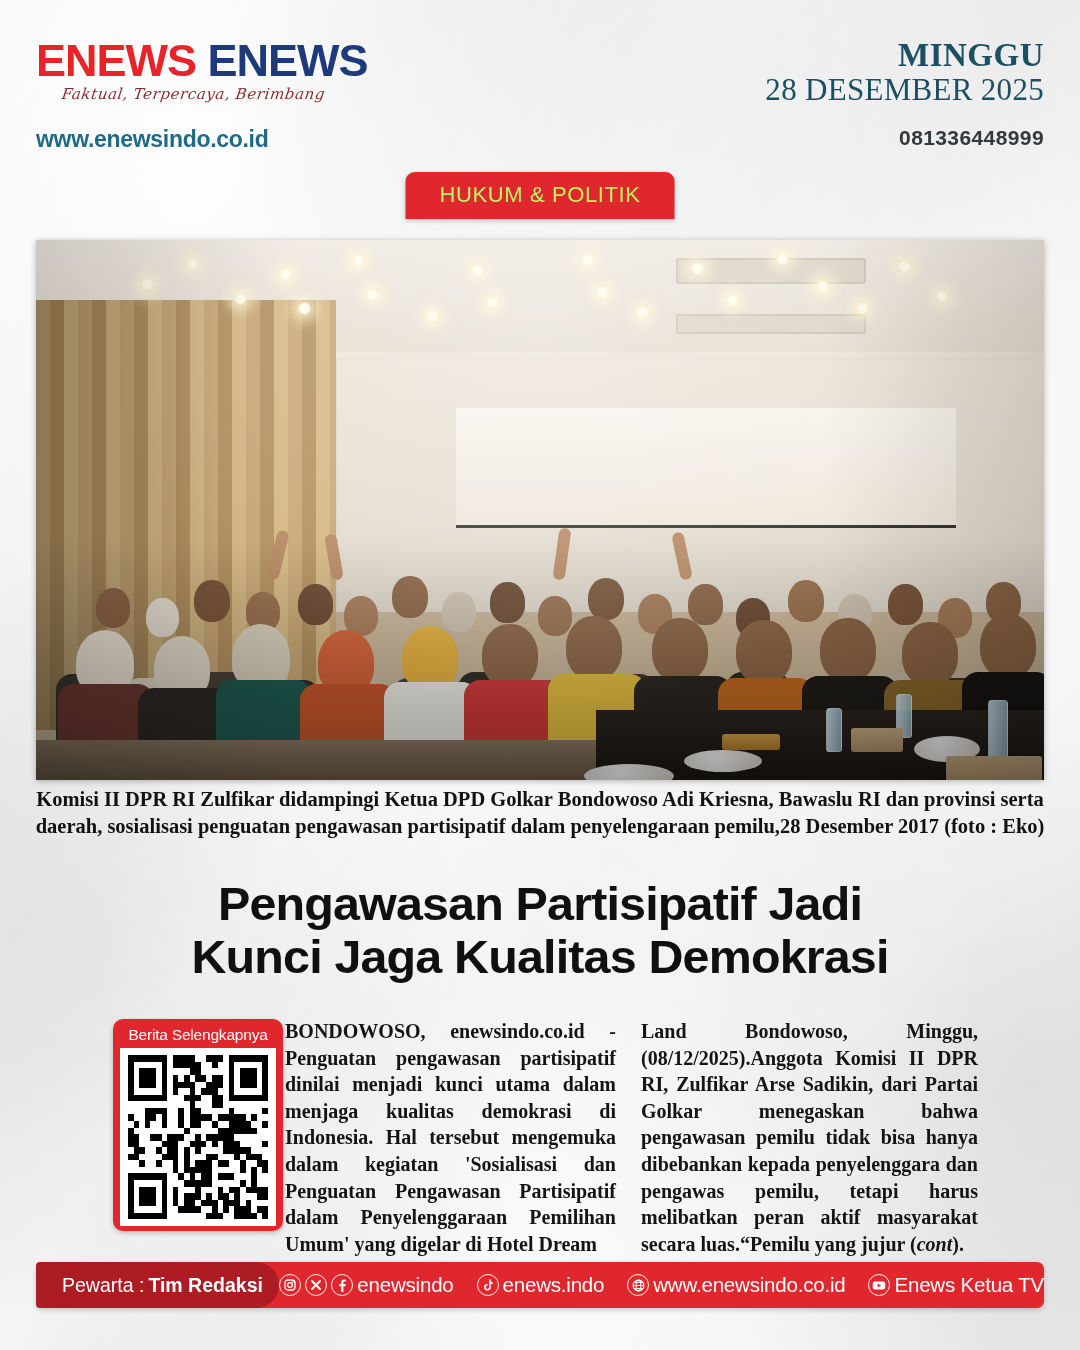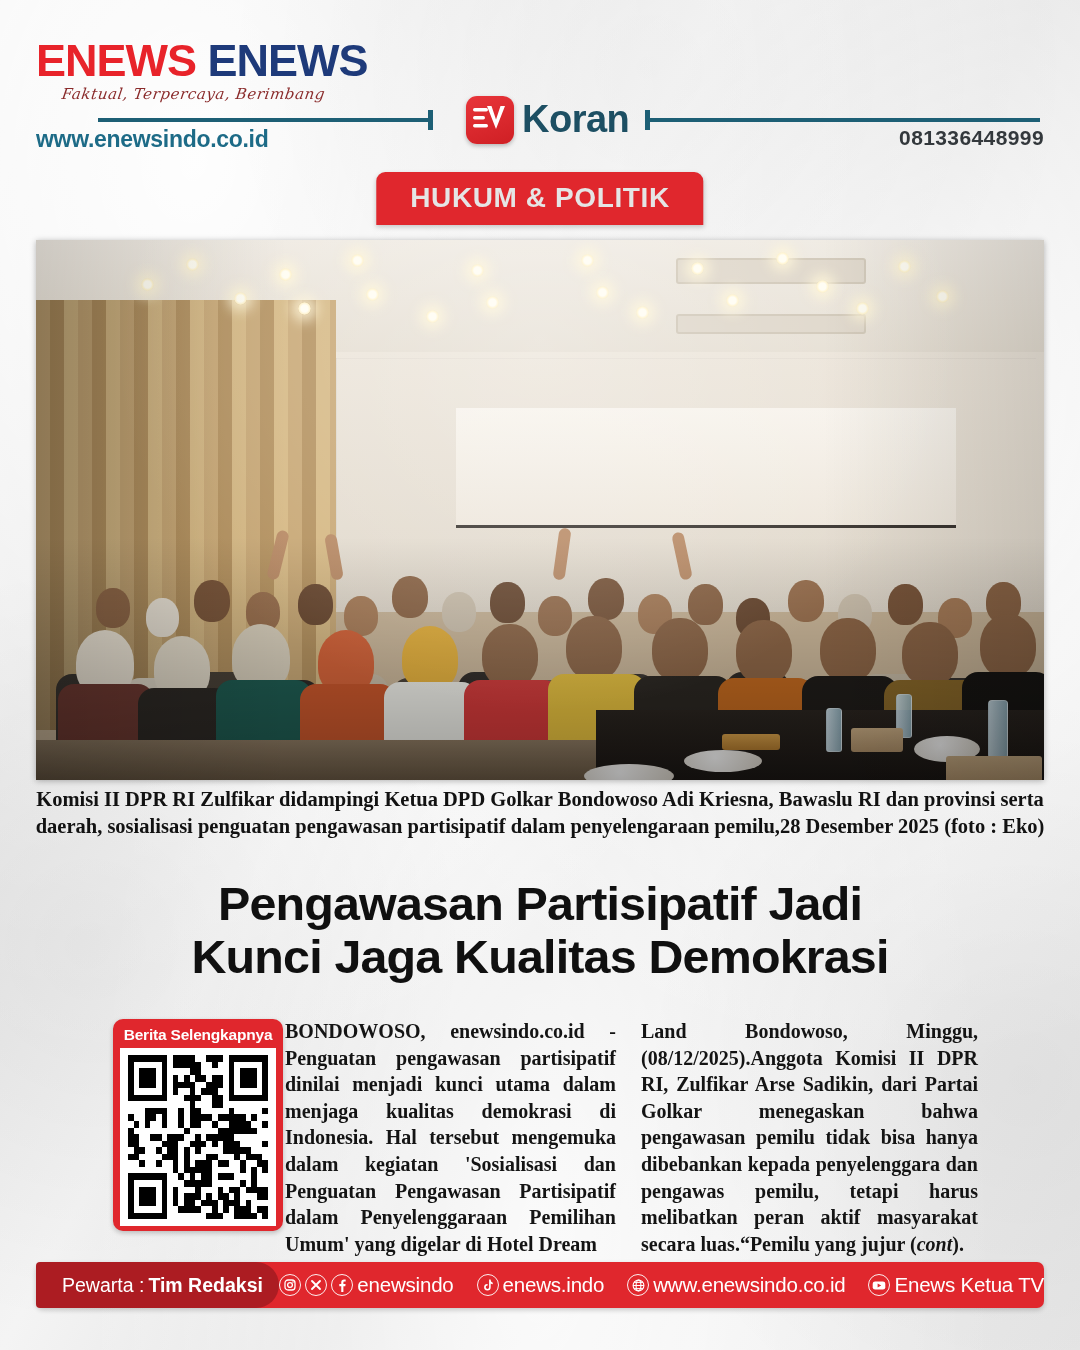--- a/index.html
+++ b/index.html
@@ -111,21 +111,21 @@
 
   
   .cat-badge {
     position:absolute; left:50%; top:172px; transform:translateX(-50%);
     background:#e0272d;
     border-radius:9px 9px 0 0;
     padding:10px 34px 11px;
     box-shadow:0 2px 5px rgba(0,0,0,.2);
   }
   .cat-badge span {
-    color:#e5e5e5; font-size:28px; font-weight:bold; letter-spacing:.6px; white-space:nowrap;
+    color:#bef264; font-size:22px; font-weight:normal; letter-spacing:.6px; white-space:nowrap;
   }
 
   
   .photo {
     position:absolute; left:36px; top:240px; width:1008px; height:540px;
     overflow:hidden;
     background:#cbb79a;
     box-shadow:0 1px 6px rgba(0,0,0,.28);
   }
   .ph { position:absolute; }
@@ -201,21 +201,21 @@
   }
   .headline .l2 { display:block; }
 
   
   .qr-card {
     position:absolute; left:113px; top:1019px; width:170px; height:212px;
     background:#e0272d; border-radius:10px; padding:6px 7px 7px;
     box-shadow:0 2px 5px rgba(0,0,0,.22);
   }
   .qr-title {
-    color:#fff; font-size:15.5px; font-weight:bold; text-align:center;
+    color:#fff; font-size:15.5px; font-weight:normal; text-align:center;
     line-height:1.25; margin-bottom:4px; letter-spacing:-.2px;
   }
   .qr-inner { background:#fff; width:156px; height:178px; padding:7px 8px; }
   .qr-grid {
     width:140px; height:164px;
     display:grid; grid-template-columns:repeat(25,1fr); grid-template-rows:repeat(25,1fr);
   }
   .qr-grid i { background:#000; }
 
   .col { position:absolute; top:1018px;
@@ -257,36 +257,25 @@
   <div class="brand">
     <div class="brand-title">
       <span class="e">ENEWS</span>
       <span class="i">ENEWS</span>
     </div>
     <div class="brand-tagline">Faktual, Terpercaya, Berimbang</div>
   </div>
 
   <div class="brand-url">www.enewsindo.co.id</div>
 
-  <div class="koran-wrap">
-    <div class="rule-left"></div>
-    <div class="rule-left-cap"></div>
-    <div class="ev-badge">
-      <svg width="34" height="30" viewBox="0 0 34 30">
-        <rect x="0" y="3" width="15" height="3.4" rx="1.7" fill="#fff"></rect>
-        <rect x="0" y="11" width="12" height="3.4" rx="1.7" fill="#fff"></rect>
-        <rect x="0" y="19" width="15" height="3.4" rx="1.7" fill="#fff"></rect>
-        <path d="M14 1 L23 24 L32 1 L27.5 1 L23 14.5 L18.5 1 Z" fill="#fff"></path>
-      </svg>
-    </div>
-    <div class="koran-text">Koran</div>
-    <div class="rule-right-cap"></div>
-    <div class="rule-right"></div>
-  </div>
-
+
+  <div class="date-block">
+    <div class="date-day">MINGGU</div>
+    <div class="date-full">28 DESEMBER 2025</div>
+  </div>
   <div class="phone">081336448999</div>
 </div>
 
 <div class="cat-badge layer">
   <span>HUKUM &amp; POLITIK</span>
 </div>
 
 <div class="photo layer">
   <div class="ph ph-ceiling"></div>
   <div class="ph ph-acduct1"></div>
@@ -401,21 +390,21 @@
     <div class="box" style="left:255px;top:48px;width:52px;height:24px;"></div>
     <div class="box" style="left:350px;top:76px;width:96px;height:34px;"></div>
     <div class="plate" style="left:88px;top:70px;width:78px;height:22px;"></div>
     <div class="box" style="left:126px;top:54px;width:58px;height:16px;background:linear-gradient(#d6a04a,#b57d30);"></div>
     <div class="plate" style="left:-12px;top:84px;width:90px;height:24px;"></div>
   </div>
 
   <div class="photo-shade"></div>
 </div>
 
-<div class="caption layer">Komisi II DPR RI Zulfikar didampingi Ketua DPD Golkar Bondowoso Adi Kriesna, Bawaslu RI dan provinsi serta daerah, sosialisasi penguatan pengawasan partisipatif dalam penyelengaraan pemilu,28 Desember 2025 (foto : Eko)</div>
+<div class="caption layer">Komisi II DPR RI Zulfikar didampingi Ketua DPD Golkar Bondowoso Adi Kriesna, Bawaslu RI dan provinsi serta daerah, sosialisasi penguatan pengawasan partisipatif dalam penyelengaraan pemilu,28 Desember 2017 (foto : Eko)</div>
 
 <h1 class="headline layer">
   <span>Pengawasan Partisipatif Jadi</span>
   <span class="l2">Kunci Jaga Kualitas Demokrasi</span>
 </h1>
 
 <div class="qr-card layer">
   <div class="qr-title">Berita Selengkapnya</div>
   <div class="qr-inner">
     <div class="qr-grid" id="qrGrid">

